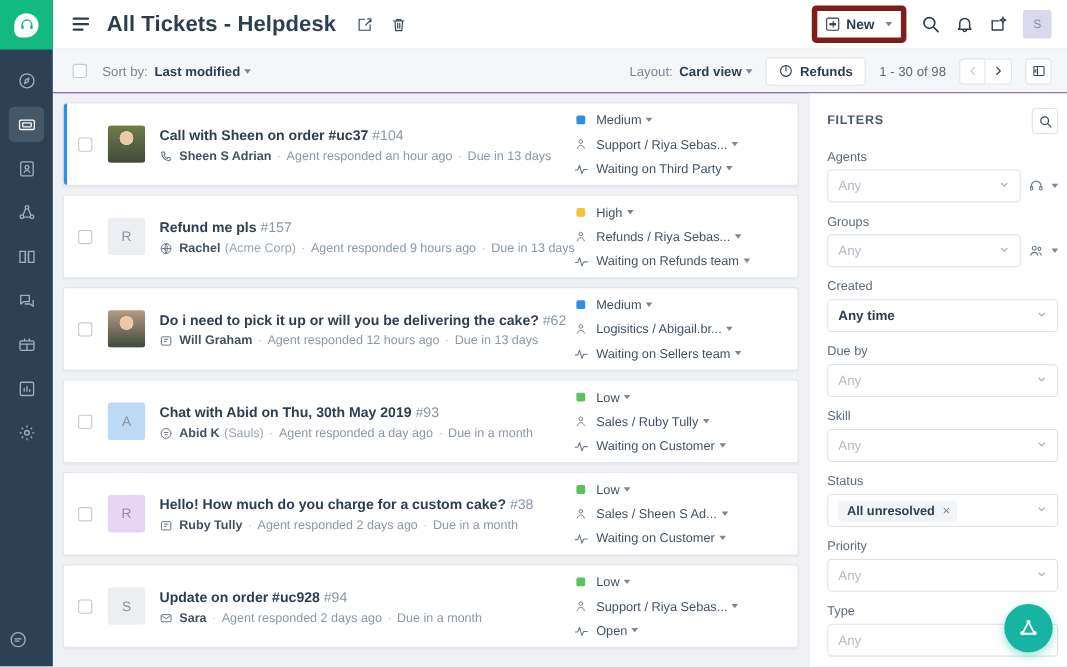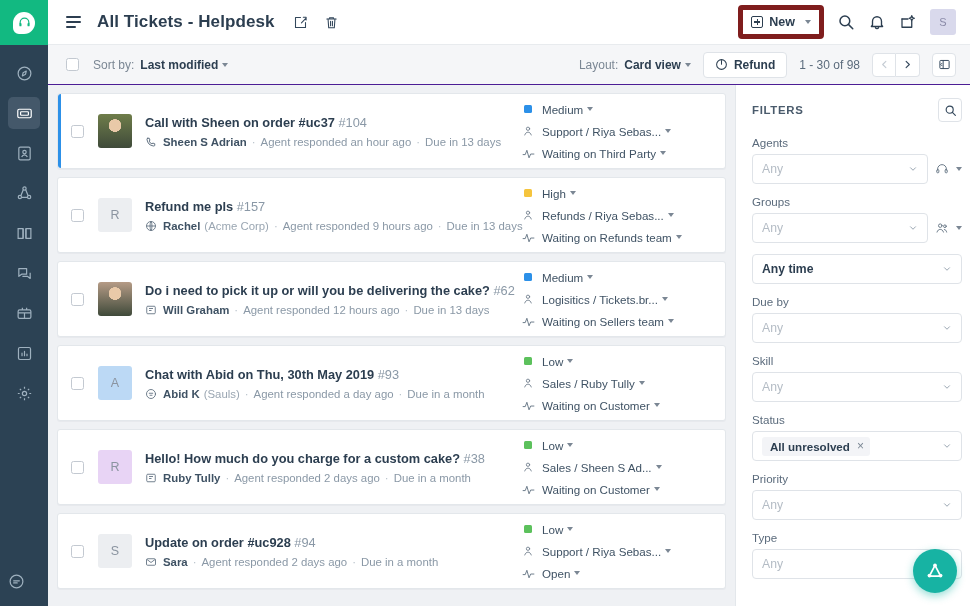--- a/index.html
+++ b/index.html
@@ -44,21 +44,21 @@
   
   .topbar {
     height: 45px; background: #ffffff; display: flex; align-items: center;
     padding: 0 14px 0 18px; border-bottom: 1px solid #e8ebee; flex: 0 0 45px;
   }
   .hamburger { display: flex; flex-direction: column; gap: 3px; cursor: pointer; margin-right: 16px;}
   .hamburger i { display: block; height: 2px; background: #2c3e50; border-radius: 2px; }
   .hamburger i:nth-child(1){ width: 15px; }
   .hamburger i:nth-child(2){ width: 15px; }
   .hamburger i:nth-child(3){ width: 10px; }
-  .page-title { font-size: 17px; font-weight: bold; color: #2c3e50; letter-spacing: .1px;}
+  .page-title { font-size: 20px; font-weight: bold; color: #2c3e50; letter-spacing: .1px;}
   .title-actions { display: flex; align-items: center; gap: 16px; margin-left: 18px; color: #33475b; }
   .title-actions span { cursor: pointer; display: flex; }
   .topbar-right { margin-left: auto; display: flex; align-items: center; gap: 13px; }
   .btn-new {
     display: flex; align-items: center; gap: 6px;
     border: 5px solid #7f1d1d; background: #fff; border-radius: 4px;
     padding: 5px 8px; font-size: 12.5px; color: #2c3e50; font-weight: bold; cursor: pointer;
   }
   .btn-new .plusbox {
     width: 12px; height: 12px; border: 1.4px solid #2c3e50; border-radius: 2px;
@@ -344,21 +344,21 @@
           <span class="muted-lbl">Layout:</span>
           <span class="strong-lbl"><span>Card view</span><span class="caret"></span></span>
         </div>
         <div class="btn-export">
           <span style="display:flex;">
             <svg width="13" height="13" viewBox="0 0 24 24" fill="none" stroke="currentColor" stroke-width="1.9" stroke-linecap="round">
               <circle cx="12" cy="12" r="9"></circle>
                 <path d="M12 4.5v7"></path>
             </svg>
           </span>
-          <span>Refund</span>
+          <span>Refunds</span>
         </div>
         <span class="pager-count">1 - 30 of 98</span>
         <div class="pager">
           <div class="pg left disabled">
             <svg width="11" height="11" viewBox="0 0 24 24" fill="none" stroke="currentColor" stroke-width="2.4" stroke-linecap="round" stroke-linejoin="round">
                 <path d="M15 5 8 12l7 7"></path>
               </svg>
           </div>
           <div class="pg right">
             <svg width="11" height="11" viewBox="0 0 24 24" fill="none" stroke="currentColor" stroke-width="2.4" stroke-linecap="round" stroke-linejoin="round">
@@ -503,21 +503,21 @@
                 <span class="lbl">Medium</span>
                 <span class="caret"></span>
               </div>
               <div class="cr-row">
                 <span class="ic">
                   <svg width="12" height="12" viewBox="0 0 24 24" fill="none" stroke="currentColor" stroke-width="1.7" stroke-linecap="round">
                     <circle cx="12" cy="7.5" r="3.3"></circle>
                     <path d="M5.5 20c1.2-3.8 3.7-5.7 6.5-5.7S17.3 16.2 18.5 20"></path>
                   </svg>
                 </span>
-                <span class="lbl">Logisitics / Tickets.br...</span>
+                <span class="lbl">Logisitics / Abigail.br...</span>
                 <span class="caret"></span>
               </div>
               <div class="cr-row">
                 <span class="ic">
                   <svg width="13" height="11" viewBox="0 0 24 20" fill="none" stroke="currentColor" stroke-width="1.8" stroke-linecap="round" stroke-linejoin="round">
                     <path d="M2 12h4l3-8 4 14 3-7h6"></path>
                   </svg>
                 </span>
                 <span class="lbl">Waiting on Sellers team</span>
                 <span class="caret"></span>
@@ -721,20 +721,21 @@
                       <circle cx="17" cy="9" r="2.3"></circle>
                       <path d="M3.5 19c.8-3 3-4.6 5.5-4.6S13.7 16 14.5 19"></path>
                       <path d="M16 14.6c2 .2 3.4 1.6 4 4.4"></path>
                     </svg>
                   </span>
                   <span class="caret"></span>
                 </div>
               </div>
             </div>
             <div class="fgroup">
+              <div class="flabel">Created</div>
               <div class="frow">
                 <div class="fsel">
                   <span class="val filled">Any time</span>
                   <span class="chev"><svg width="10" height="10" viewBox="0 0 24 24" fill="none" stroke="currentColor" stroke-width="2.4" stroke-linecap="round" stroke-linejoin="round">
                       <path d="M6 9l6 6 6-6"></path>
                     </svg></span>
                 </div>
               </div>
             </div>
             <div class="fgroup">

